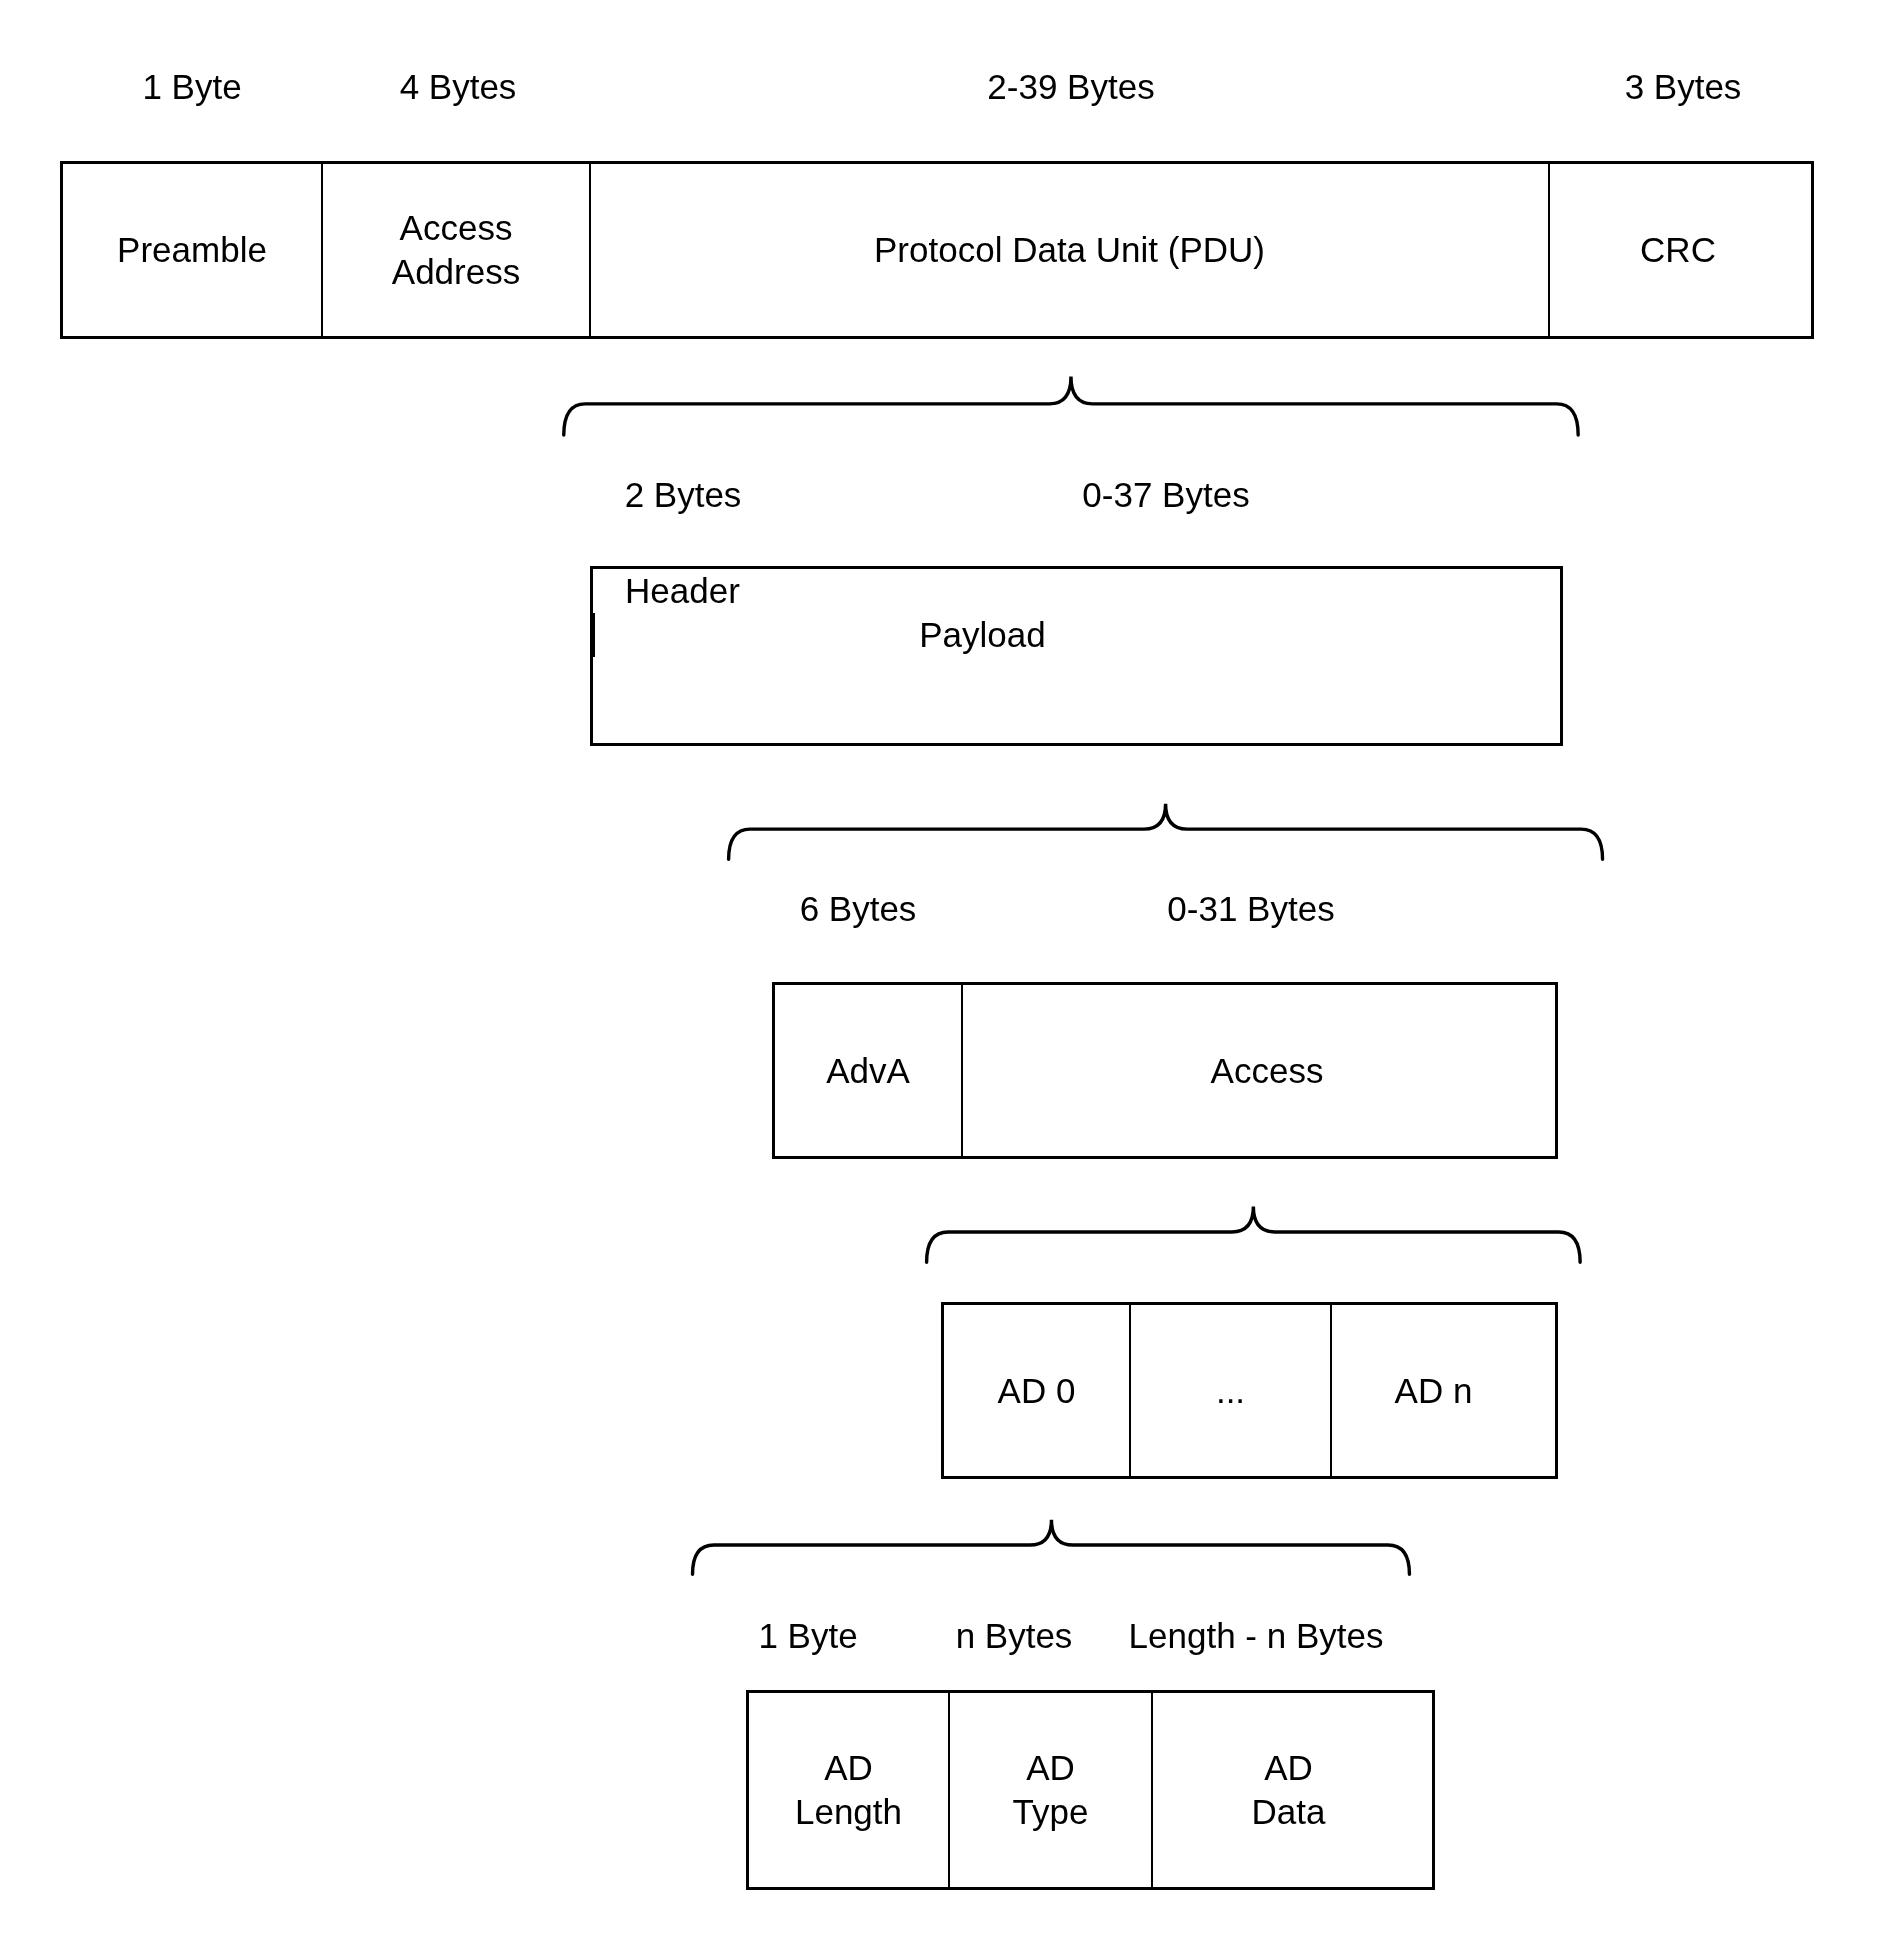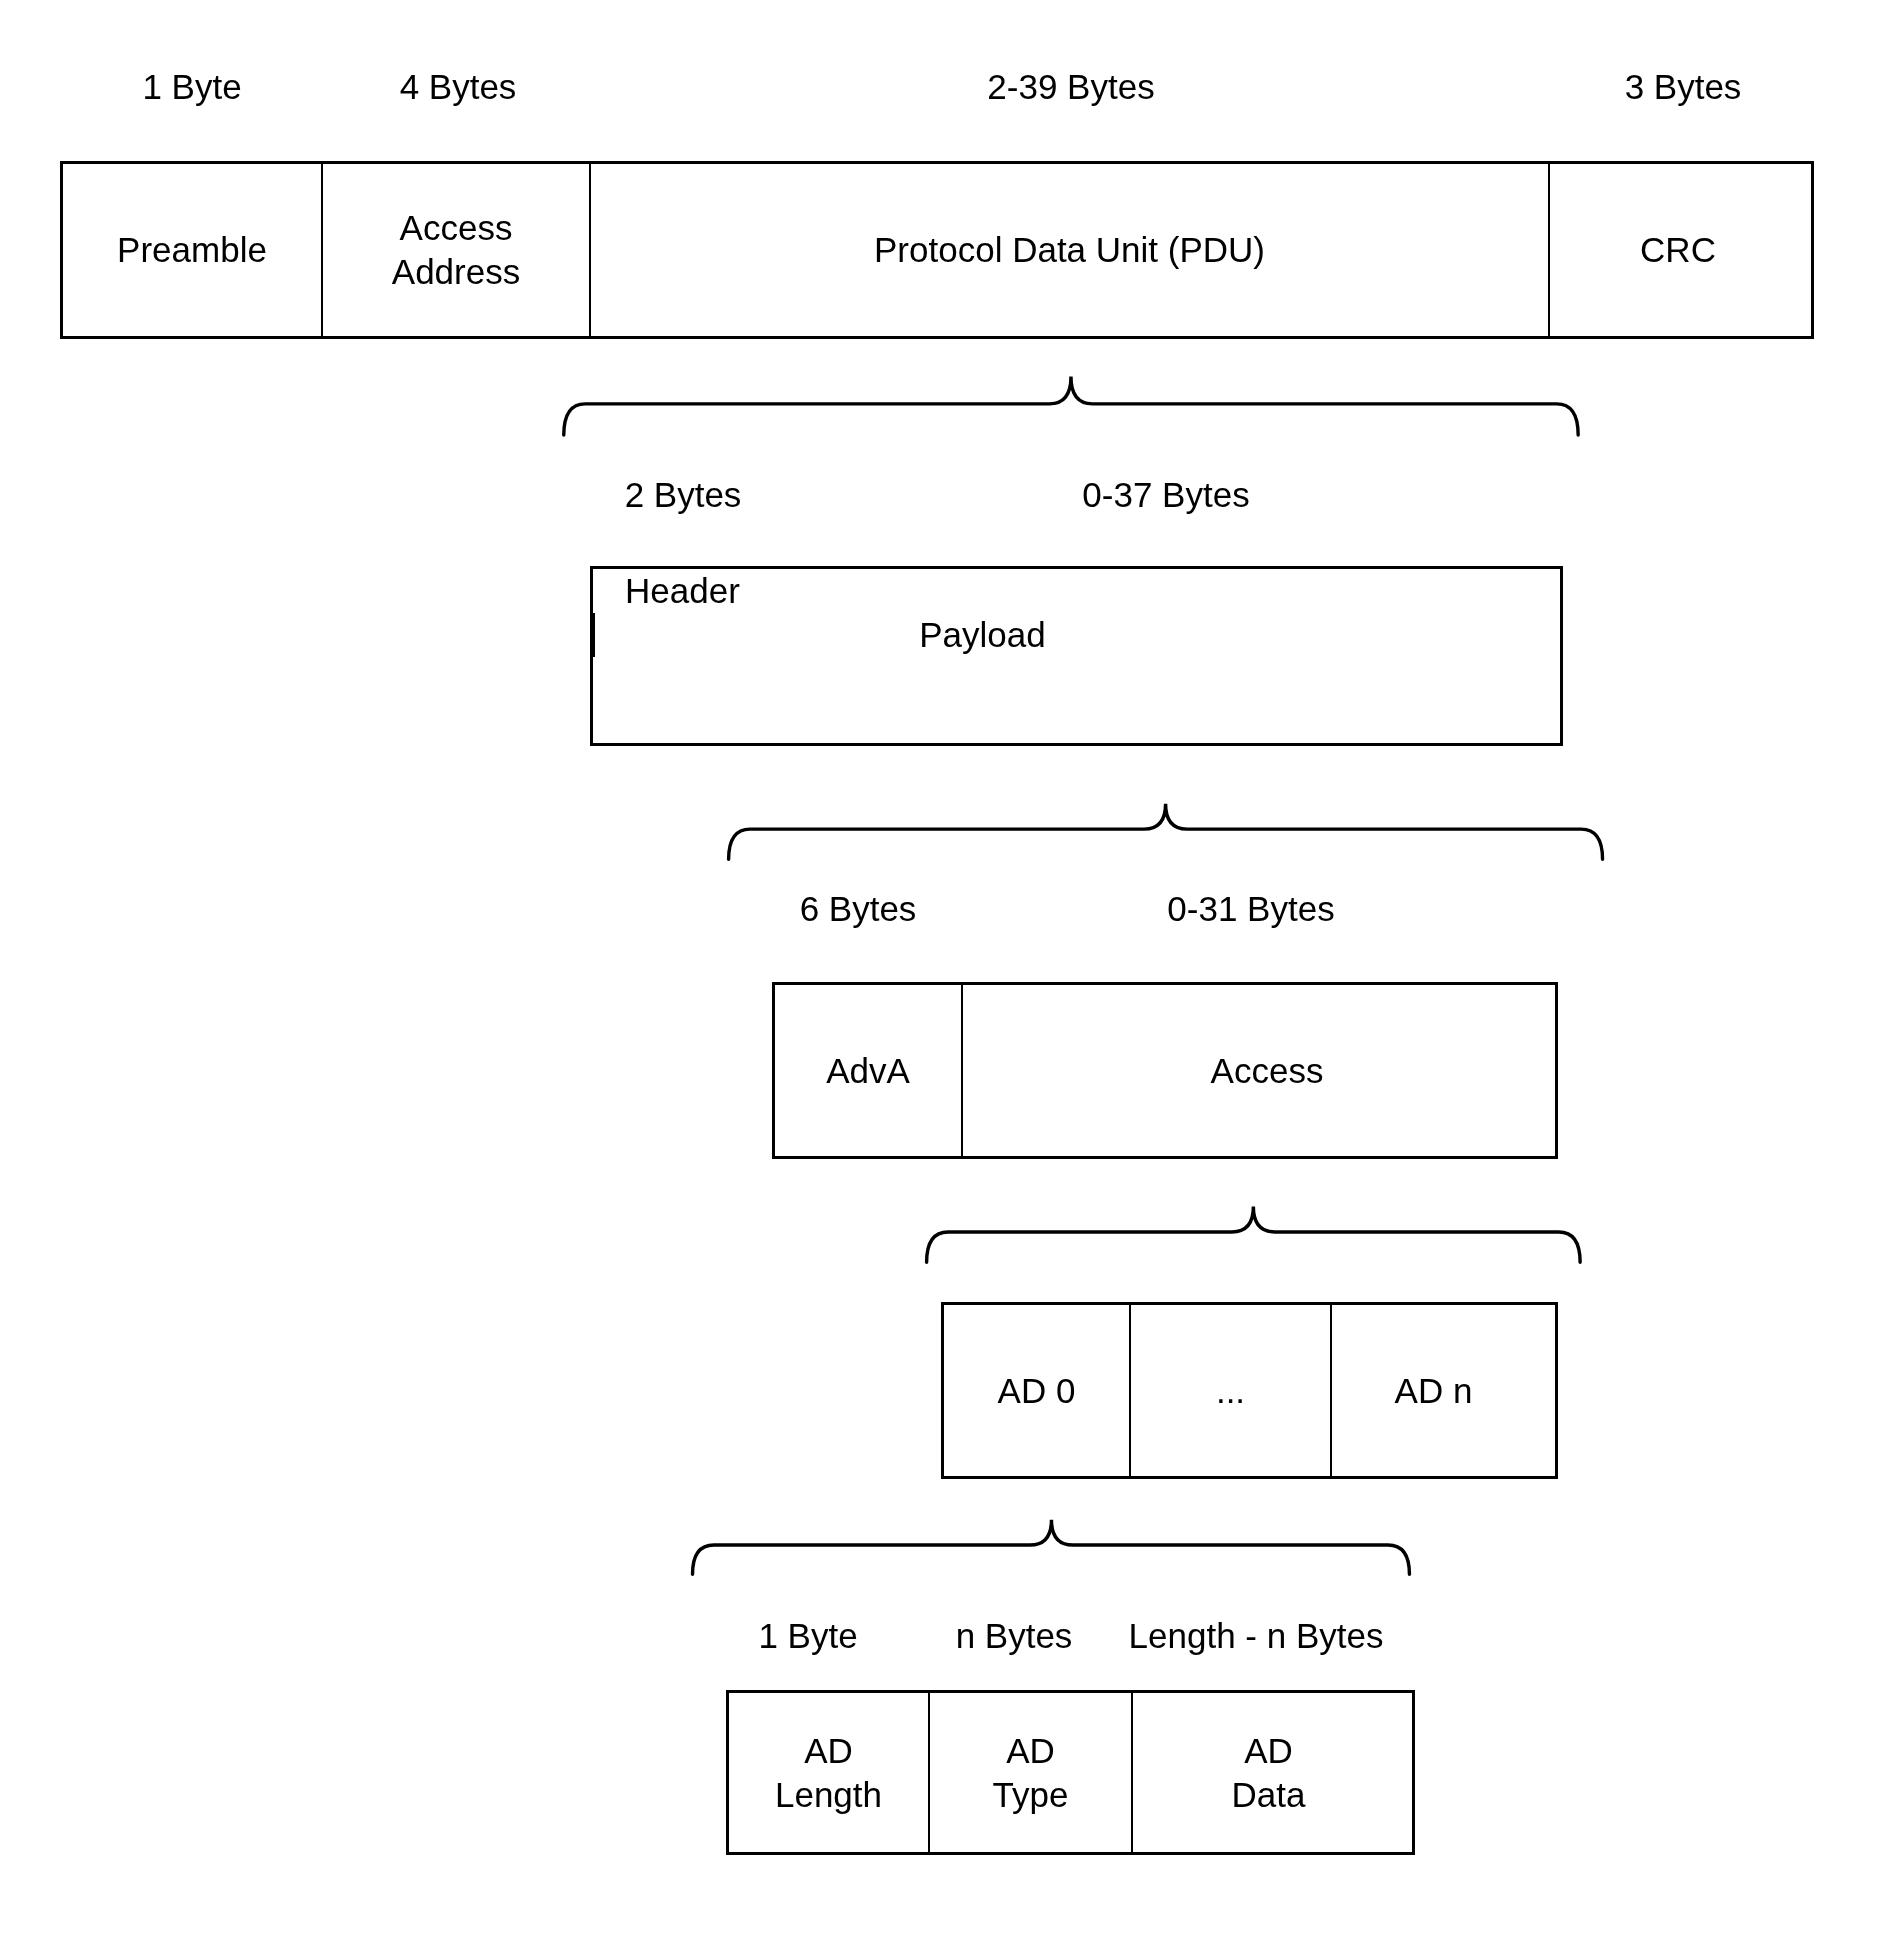--- a/index.html
+++ b/index.html
@@ -103,21 +103,21 @@
   <div class="boxrow" style="left:941px; top:1302px; width:617px; height:177px;">
     <div class="cell" style="width:185px;">AD 0</div>
     <div class="cell divided" style="width:201px;">...</div>
     <div class="cell divided" style="width:205px;">AD n</div>
   </div>
 
   <div class="szlabel" style="left:808px; top:1635px;">1 Byte</div>
   <div class="szlabel" style="left:1014px; top:1635px;">n Bytes</div>
   <div class="szlabel" style="left:1256px; top:1635px;">Length - n Bytes</div>
 
-  <div class="boxrow" style="left:726px; top:1690px; width:689px; height:165px;">
+  <div class="boxrow" style="left:746px; top:1690px; width:689px; height:200px;">
     <div class="cell" style="width:199px;">AD
 Length</div>
     <div class="cell divided" style="width:203px;">AD
 Type</div>
     <div class="cell divided" style="width:273px;">AD
 Data</div>
   </div>
 
 </div>
 

